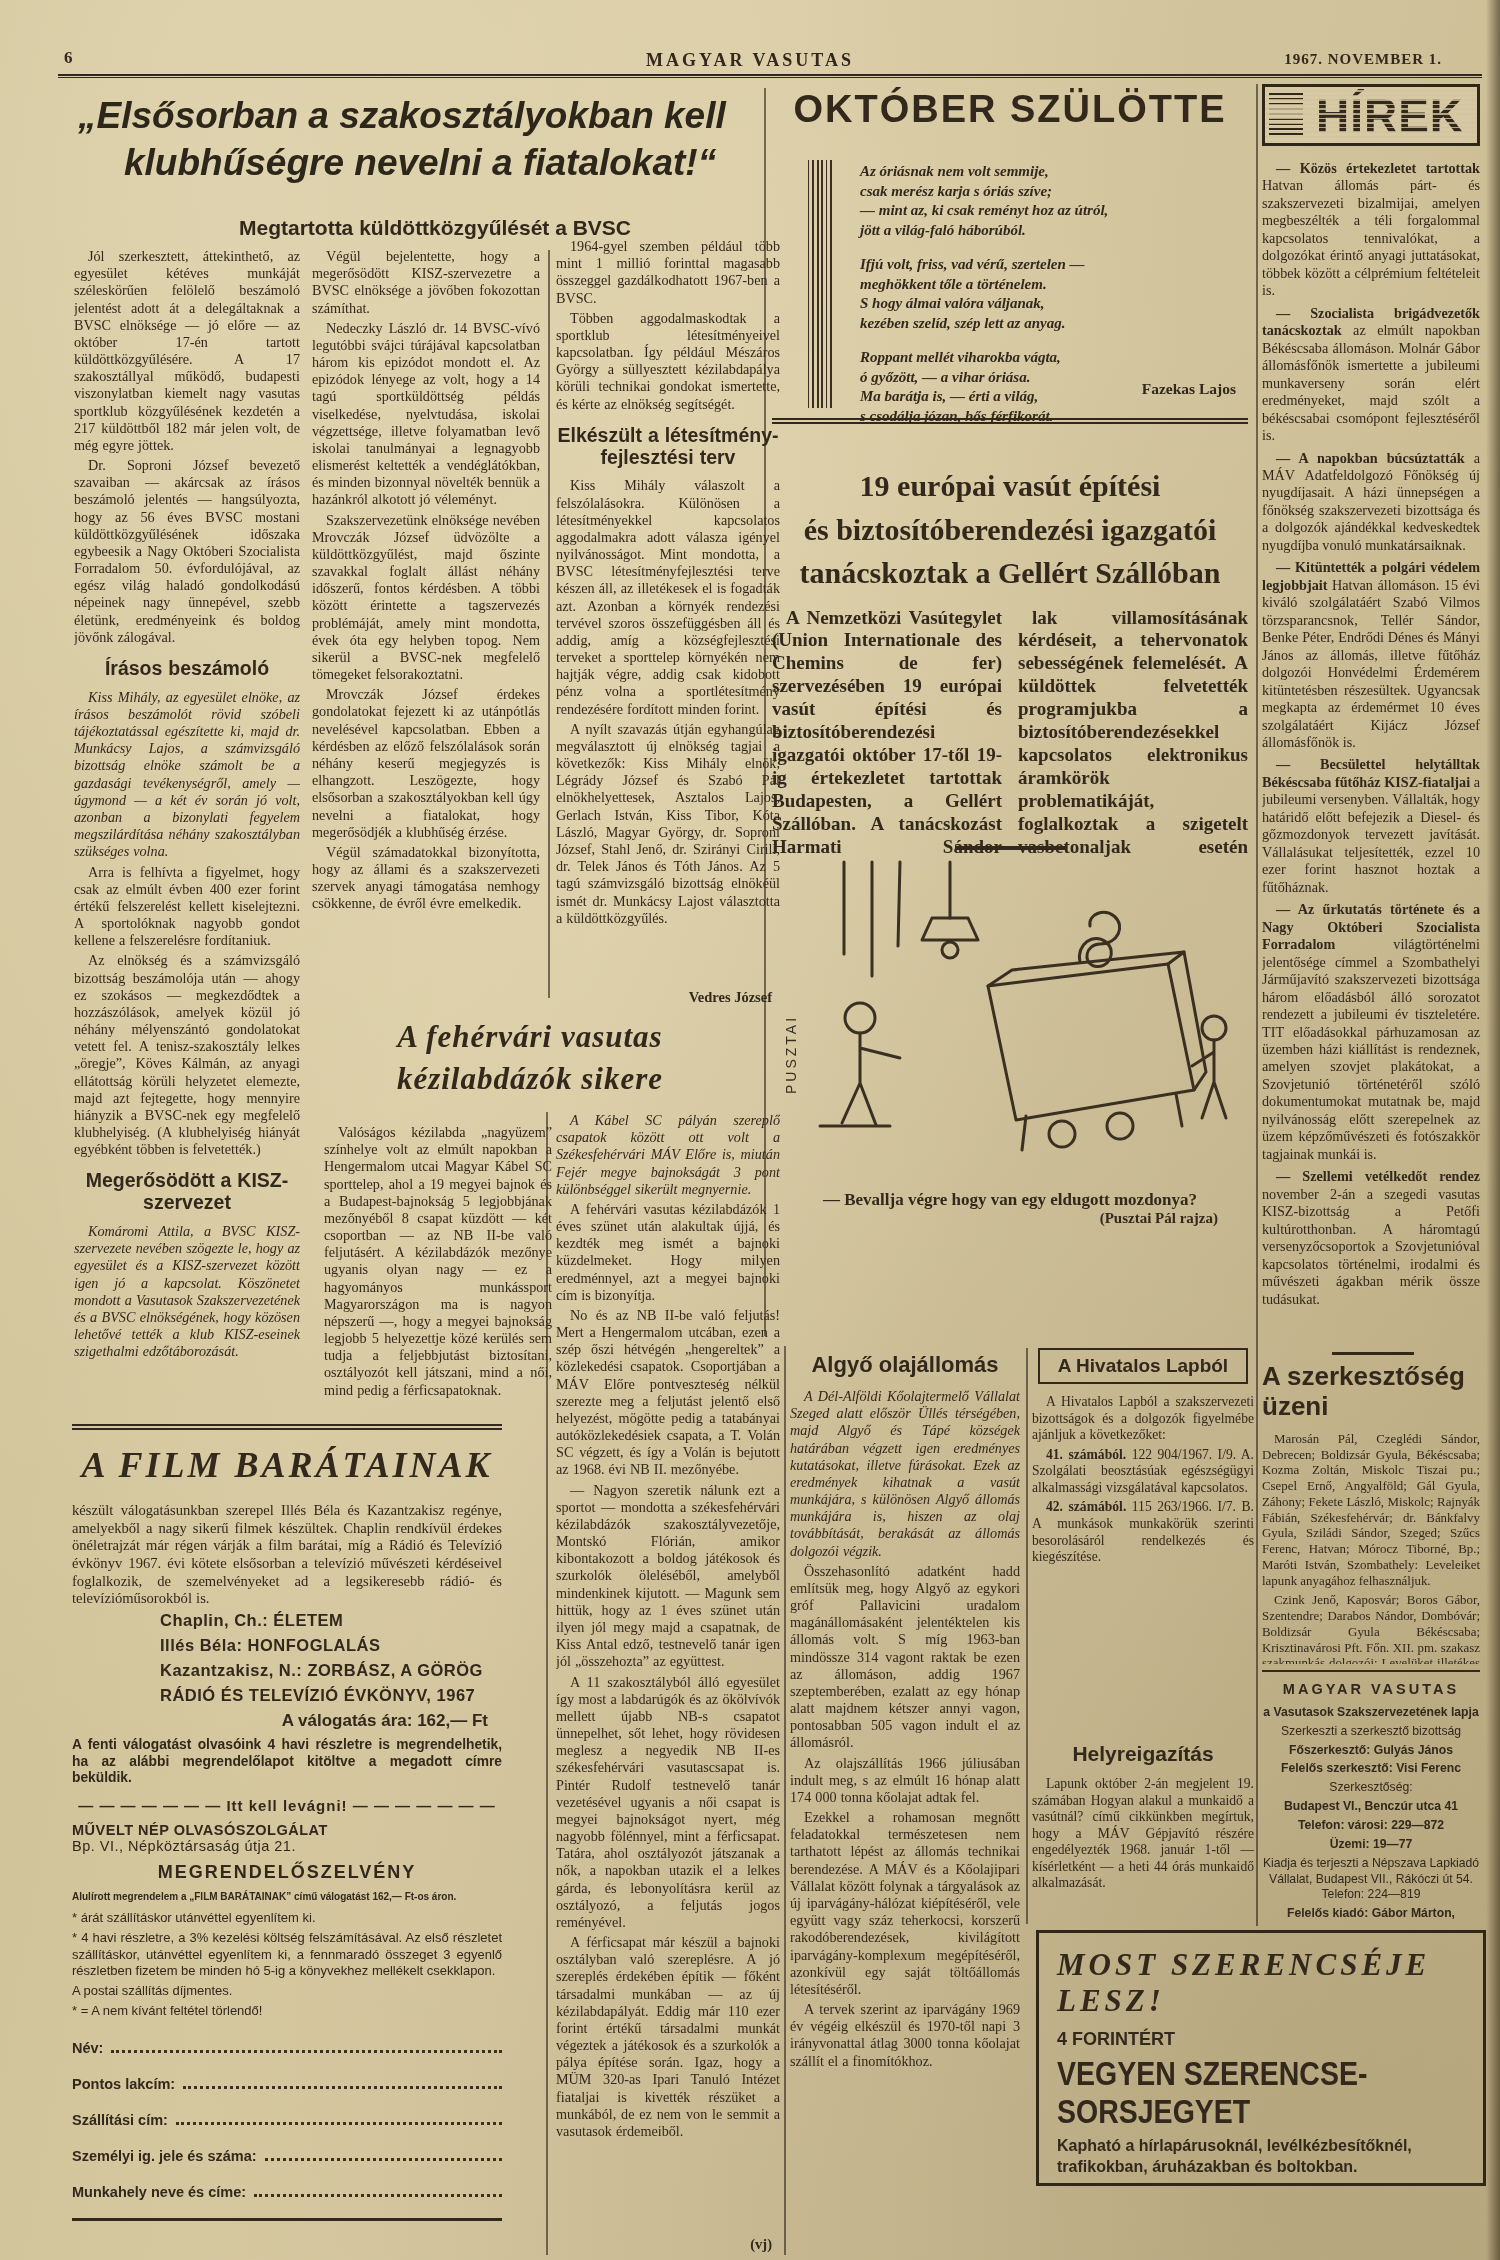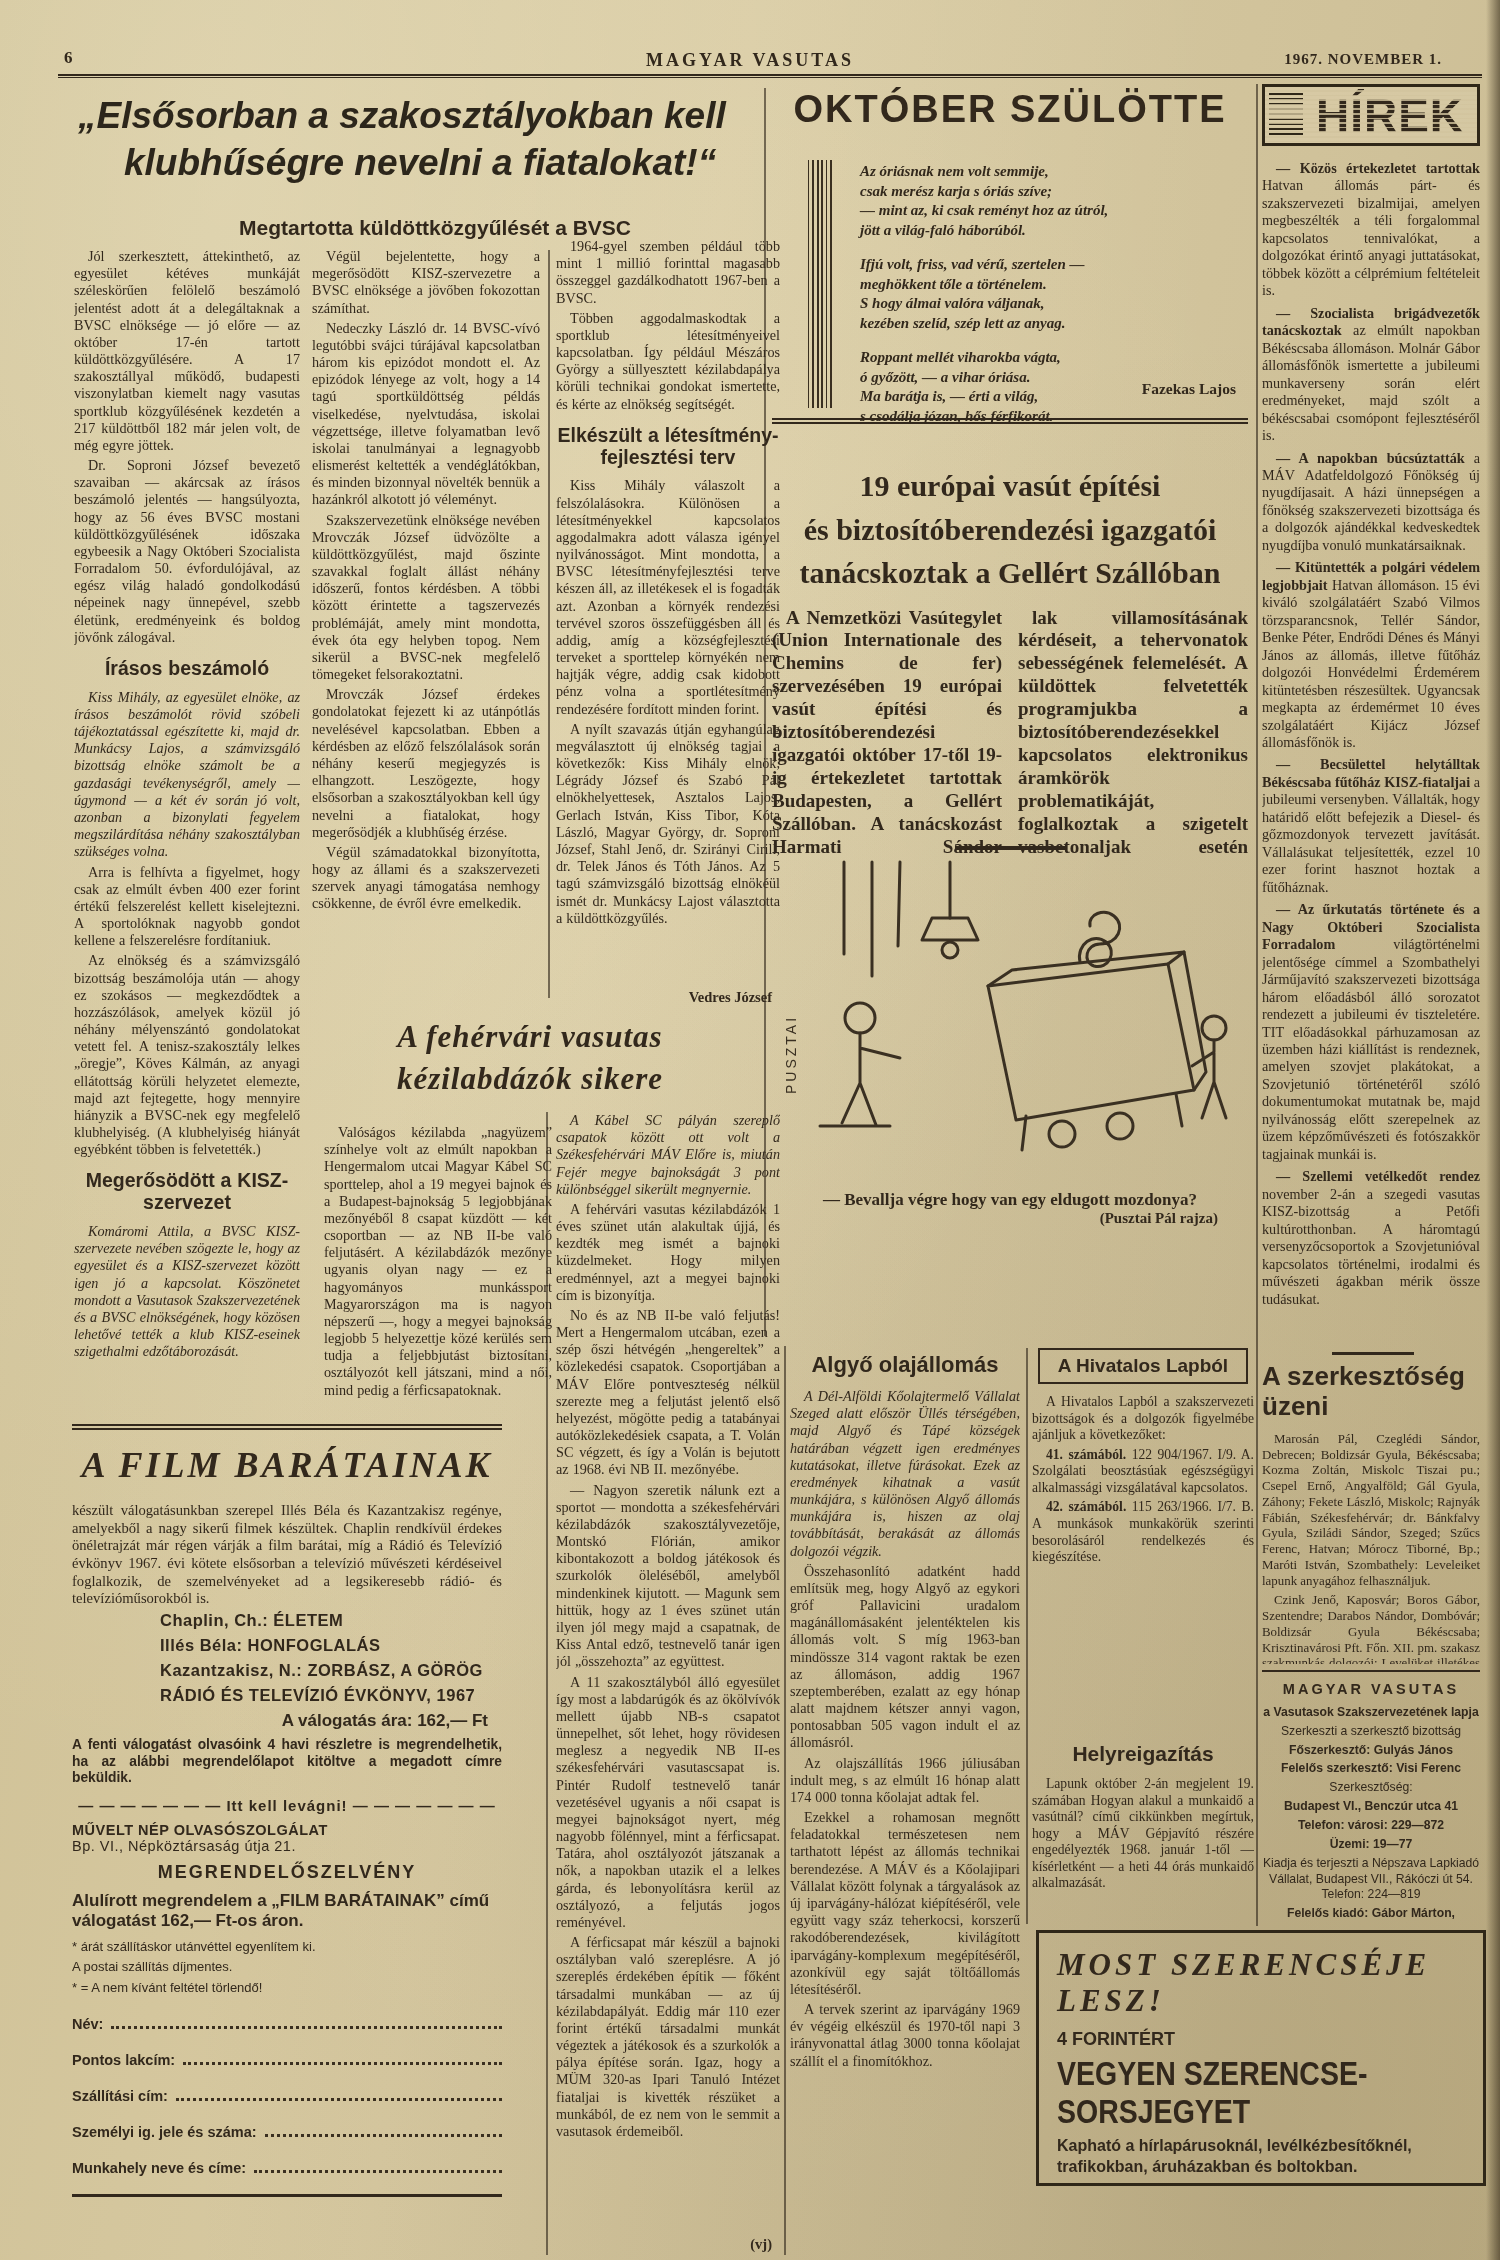--- a/index.html
+++ b/index.html
@@ -54,21 +54,21 @@
   
   .film-title{font-family:"Liberation Serif",serif;font-weight:bold;font-style:italic;
     font-size:36px;letter-spacing:3px;text-align:center;margin:14px 0 16px 0;}
   .film .body p{font-size:14.6px;}
   .books p{font-family:"Liberation Sans",sans-serif;font-weight:bold;font-size:16.5px;
     margin:2px 0 6px 88px;text-indent:0;text-align:left;letter-spacing:.5px;}
   .film-price{font-family:"Liberation Sans",sans-serif;font-weight:bold;font-size:17px;text-align:right;padding-right:14px;margin:6px 0;}
   .cutline{font-family:"Liberation Sans",sans-serif;font-weight:bold;font-size:15px;text-align:center;margin:10px 0 8px 0;letter-spacing:1px;}
   .film-addr{font-family:"Liberation Sans",sans-serif;font-weight:bold;font-size:14.5px;margin:0;letter-spacing:.5px;}
   .coupon-title{font-family:"Liberation Sans",sans-serif;font-weight:bold;font-size:18px;letter-spacing:2px;text-align:center;margin:8px 0;}
-  .coupon-intro{font-family:"Liberation Sans",sans-serif;font-weight:bold;font-size:17px;margin:4px 0 8px 0;}
+  .coupon-intro{font-family:"Liberation Sans",sans-serif;font-weight:bold;font-size:10px;margin:4px 0 8px 0;}
   .terms p{font-size:13px;line-height:1.25;margin:0 0 4px 0;text-align:justify;text-indent:0;font-family:"Liberation Sans",sans-serif;}
   .form-row{display:flex;align-items:flex-end;font-family:"Liberation Sans",sans-serif;font-weight:bold;font-size:14.5px;margin:20px 0 0 0;}
   .form-row .dots{flex:1;margin-left:8px;border-bottom:3px dotted #3a2f20;height:1px;transform:translateY(-3px);}
   
   .sec-head{font-family:"Liberation Sans",sans-serif;font-weight:bold;font-size:22px;text-align:center;margin:0 0 10px 0;}
   .boxed-head{font-family:"Liberation Sans",sans-serif;font-weight:bold;font-size:19px;
     border:2px solid #32281c;display:block;text-align:center;padding:5px 4px;margin:0 6px 10px 6px;}
   .small-body p{font-size:13.6px;line-height:1.22;}
   
   .hirek-logo{position:relative;border:3px solid #2f2718;height:56px;display:flex;align-items:center;background:rgba(235,225,195,.25);}
@@ -246,20 +246,21 @@
     <div class="body">
       <p style="text-indent:0;font-weight:bold;font-family:'Liberation Sans',sans-serif;font-size:13.8px;">A fenti válogatást olvasóink 4 havi részletre is megrendelhetik, ha az alábbi megrendelőlapot kitöltve a megadott címre beküldik.</p>
     </div>
     <div class="cutline">— — — — — — —  Itt kell levágni!  — — — — — — —</div>
     <p class="film-addr">MŰVELT NÉP OLVASÓSZOLGÁLAT</p>
     <p class="film-addr" style="font-weight:normal;">Bp. VI., Népköztársaság útja 21.</p>
     <div class="coupon-title">MEGRENDELŐSZELVÉNY</div>
     <p class="coupon-intro">Alulírott megrendelem a „FILM BARÁTAINAK” című válogatást 162,— Ft-os áron.</p>
     <div class="terms">
         <p>* árát szállításkor utánvéttel egyenlítem ki.</p>
+        <p>* 4 havi részletre, a 3% kezelési költség felszámításával. Az első részletet szállításkor, utánvéttel egyenlítem ki, a fennmaradó összeget 3 egyenlő részletben fizetem be minden hó 5-ig a könyvekhez mellékelt csekklapon.</p>
         <p>A postai szállítás díjmentes.</p>
         <p>* = A nem kívánt feltétel törlendő!</p>
       </div>
     <div class="form-row">
         <span>Név:</span>
         <span class="dots"></span>
       </div>
     <div class="form-row">
         <span>Pontos lakcím:</span>
         <span class="dots"></span>

